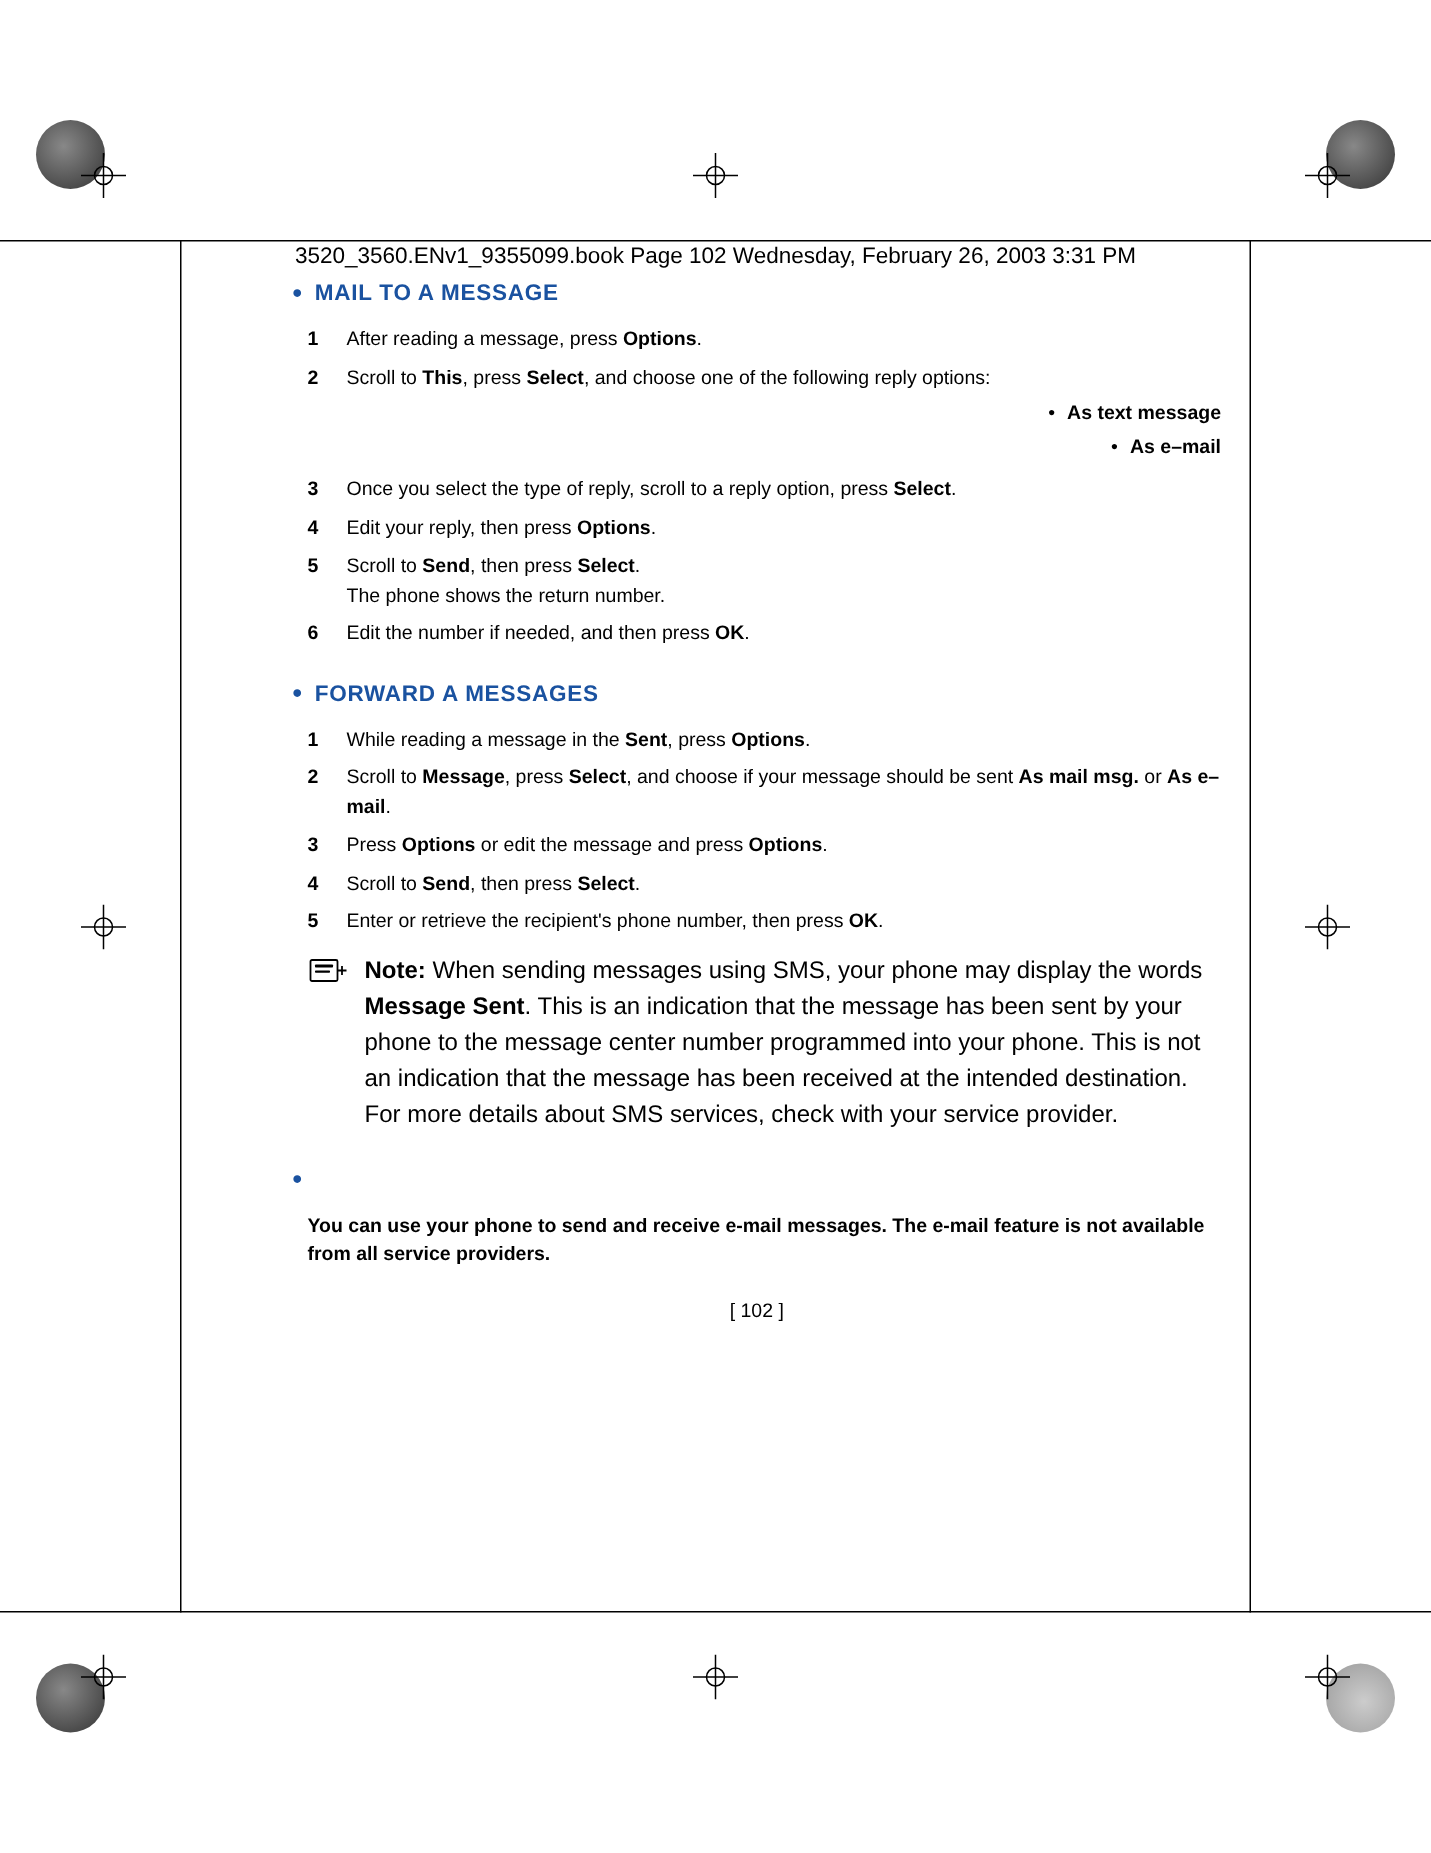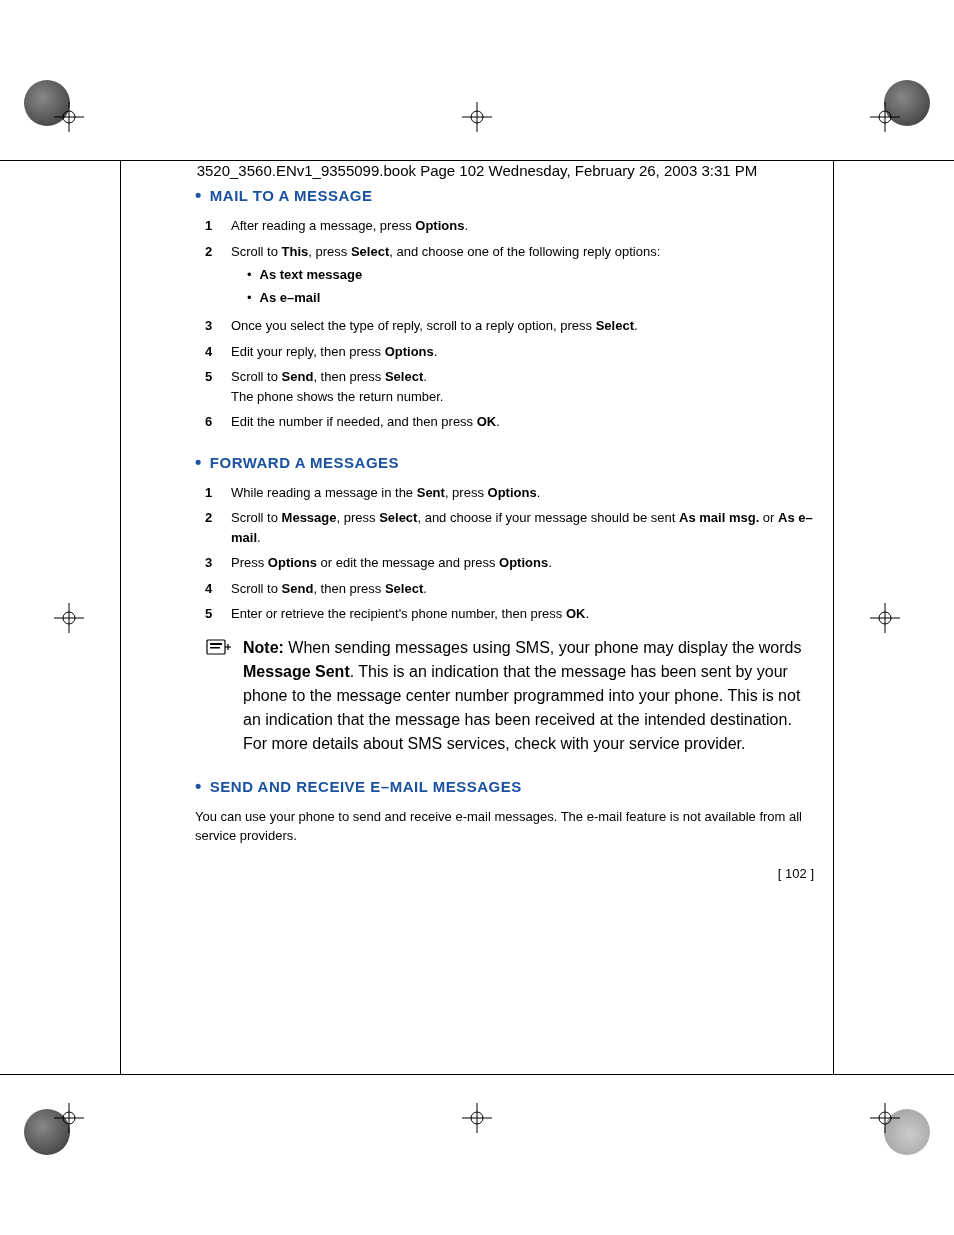--- a/index.html
+++ b/index.html
@@ -57,20 +57,21 @@
     .sub-list {
       list-style: none;
       margin-left: 16px;
       margin-top: 4px;
     }
     .sub-list li {
       display: flex;
       gap: 8px;
       margin-bottom: 3px;
       font-size: 13px;
+      justify-content: flex-end;
     }
     .sub-list li::before {
       content: '•';
       color: #000;
     }
 
     
     .bold { font-weight: bold; }
 
     
@@ -85,21 +86,21 @@
       margin-top: 8px;
       margin-left: 10px;
     }
     .note-text {
       font-size: 16px;
       line-height: 1.5;
     }
 
     
     .page-number {
-      text-align: right;
+      text-align: center;
       margin-top: 2px;
       font-size: 13px;
     }
 
   </style>
 </head>
 <body>
 
 <div style="position:absolute;top:160px;left:0;right:0;height:1px;background:#000;"></div>
 
@@ -256,20 +257,19 @@
       </svg>
       <span class="note-text">
         <strong>Note:</strong> When sending messages using SMS, your phone may display the words <strong>Message Sent</strong>. This is an indication that the message has been sent by your phone to the message center number programmed into your phone. This is not an indication that the message has been received at the intended destination. For more details about SMS services, check with your service provider.
       </span>
     </div>
   </div>
 
   <div class="section">
     <div class="section-heading">
       <span class="bullet">•</span>
-      <span>SEND AND RECEIVE E–MAIL MESSAGES</span>
-    </div>
-    <p style="font-size:13px;line-height:1.5;">You can use your phone to send and receive e-mail messages. The e-mail feature is not available from all service providers.</p>
+    </div>
+    <p style="font-size:13px;line-height:1.5;margin-left:10px;font-weight:bold;">You can use your phone to send and receive e-mail messages. The e-mail feature is not available from all service providers.</p>
   </div>
 
   <div class="page-number">[ 102 ]</div>
 
 </div>
 
 </body></html>

